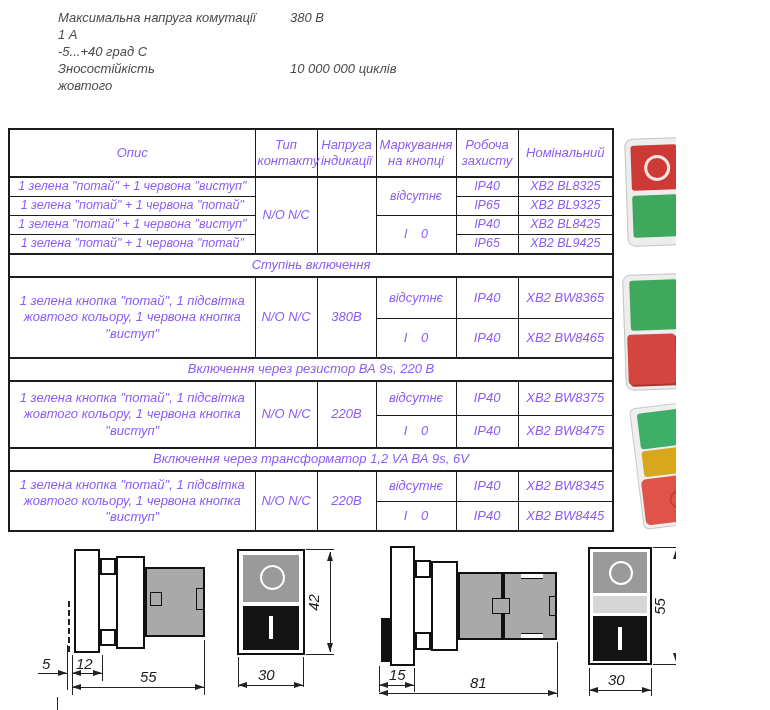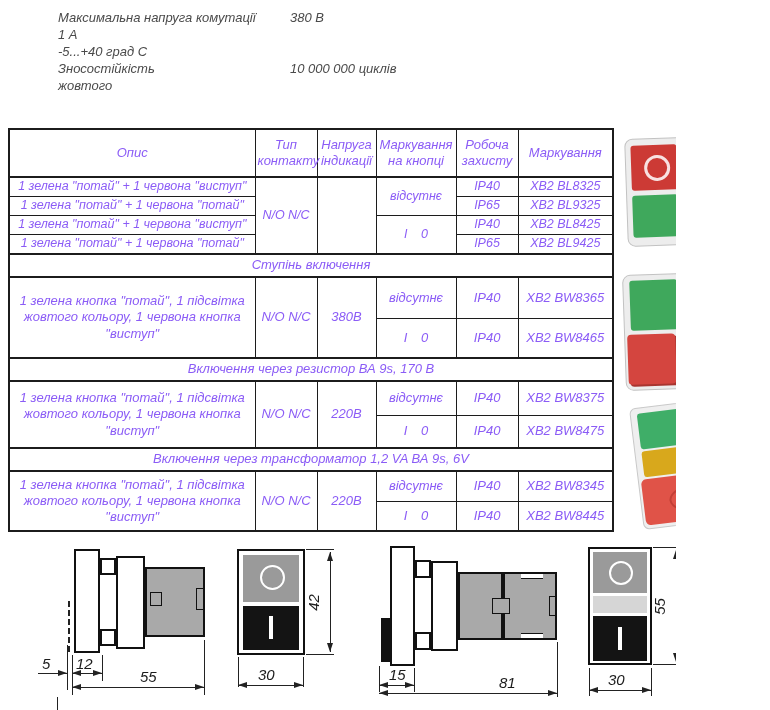--- a/index.html
+++ b/index.html
@@ -89,21 +89,21 @@
         <col class="c-ip">
         <col class="c-code">
     </colgroup>
     <tbody>
         <tr class="hdr">
       <td>Опис</td>
       <td>Тип контакту</td>
       <td>Напруга індикації</td>
       <td>Маркування на кнопці</td>
       <td>Робоча захисту</td>
-      <td>Маркування</td>
+      <td>Номінальний</td>
     </tr>
     <tr class="r1">
       <td>1 зелена "потай" + 1 червона "виступ"</td>
       <td rowspan="4">N/O N/C</td>
       <td rowspan="4"></td>
       <td rowspan="2">відсутнє</td>
       <td>IP40</td>
       <td>XB2 BL8325</td>
     </tr>
     <tr class="r1">
@@ -134,21 +134,21 @@
       <td>IP40</td>
       <td>XB2 BW8365</td>
     </tr>
     <tr class="blk" style="height:40px">
       <td class="io">І 0</td>
       <td>IP40</td>
       <td>XB2 BW8465</td>
     </tr>
 
     <tr class="sec">
-      <td colspan="6">Включення через резистор ВА 9s, 170 В</td>
+      <td colspan="6">Включення через резистор ВА 9s, 220 В</td>
     </tr>
     <tr class="blk" style="height:34px">
       <td rowspan="2">1 зелена кнопка "потай", 1 підсвітка жовтого кольору, 1 червона кнопка "виступ"</td>
       <td rowspan="2">N/O N/C</td>
       <td rowspan="2">220В</td>
       <td>відсутнє</td>
       <td>IP40</td>
       <td>XB2 BW8375</td>
     </tr>
     <tr class="blk" style="height:33px">
@@ -256,21 +256,21 @@
     <div style="position:absolute;left:16px;bottom:0;width:22px;height:4px;background:#fff;border-top:1px solid #111;"></div>
   </div>
   <div class="dw" style="left:492px;top:598px;width:18px;height:16px;border:1px solid #111;background:#a9a9a9;"></div>
   <div class="dw" style="left:549px;top:596px;width:8px;height:20px;border:1px solid #111;"></div>
   <div class="dw ext-v" style="left:379px;top:666px;height:26px;"></div>
   <div class="dw ext-v" style="left:414px;top:668px;height:24px;"></div>
   <div class="dw ext-v" style="left:557px;top:642px;height:55px;"></div>
   <div class="dw dim-h" style="left:379px;top:685px;width:35px;"></div>
   <span class="dim-label" style="left:389px;top:666px;">15</span>
   <div class="dw dim-h" style="left:379px;top:693px;width:178px;"></div>
-  <span class="dim-label" style="left:470px;top:674px;margin-left:29px;">81</span>
+  <span class="dim-label" style="left:470px;top:674px;">81</span>
 
   <div class="dw box" style="left:588px;top:547px;width:64px;height:118px;"></div>
   <div class="dw" style="left:593px;top:552px;width:54px;height:41px;background:#9a9a9a;">
     <div class="sym-ring" style="left:16px;top:9px;width:20px;height:20px;"></div>
   </div>
   <div class="dw" style="left:593px;top:596px;width:54px;height:17px;background:#d6d6d6;"></div>
   <div class="dw" style="left:593px;top:616px;width:54px;height:45px;background:#141414;">
     <div class="sym-bar" style="left:25px;top:11px;width:4px;height:23px;"></div>
   </div>
   <div class="dw ext-h" style="left:653px;top:547px;width:28px;"></div>

